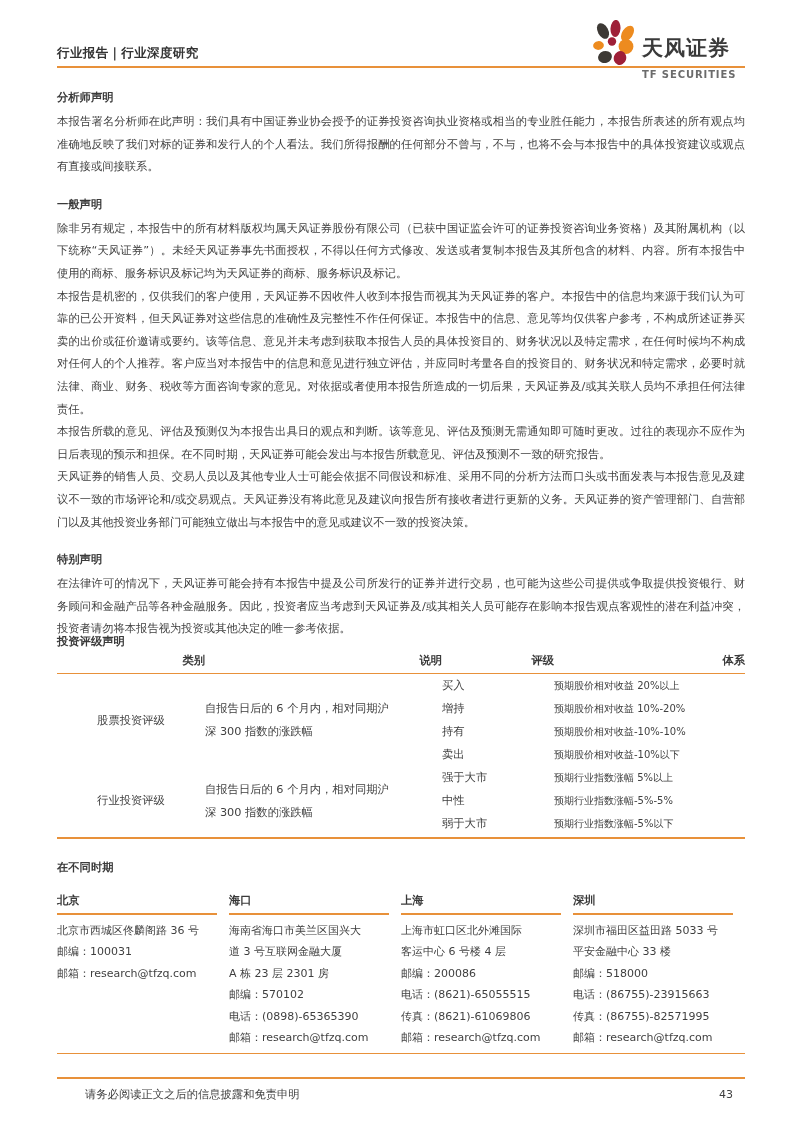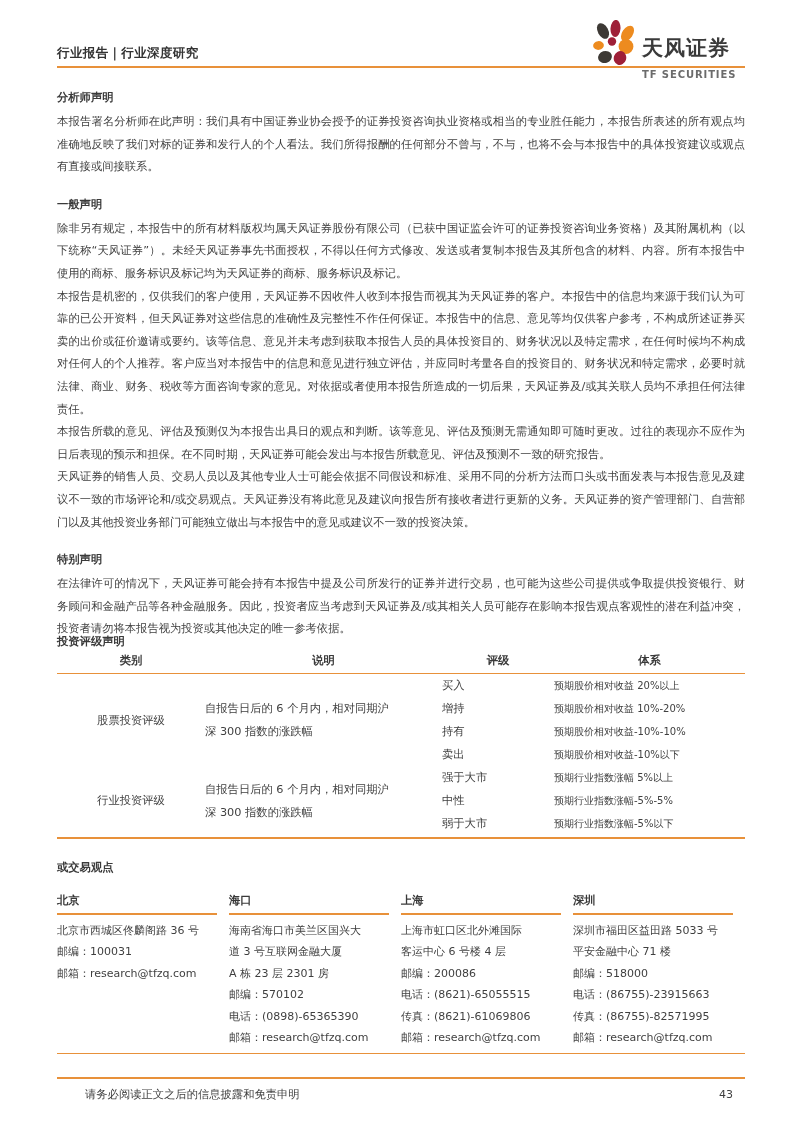--- a/index.html
+++ b/index.html
@@ -128,21 +128,21 @@
     margin-bottom: 0;
   }
   table.rating {
     width: 688px;
     border-collapse: collapse;
     font-size: 11.3px;
     color: #3f3f3f;
     table-layout: fixed;
   }
   table.rating th {
-    text-align: center;
+    text-align: right;
     font-weight: bold;
     font-size: 11.3px;
     color: #3a3a3a;
     padding: 2px 0 5px 0;
     border-bottom: 1.6px solid #E8913A;
   }
   table.rating td {
     vertical-align: middle;
     padding: 0;
     height: 23px;
@@ -358,21 +358,21 @@
         <tr>
           <td>弱于大市</td>
           <td class="small-num">预期行业指数涨幅-5%以下</td>
         </tr>
       </tbody>
     </table>
     <div class="tbl-bottom-rule"></div>
   </div>
 
   <div class="contacts-wrap">
-    <div class="contacts-heading">或交易观点</div>
+    <div class="contacts-heading">在不同时期</div>
 
     <div class="contacts-row">
 
       <div class="contact-col">
         <div class="contact-city">北京</div>
         <div class="city-rule"></div>
         <div class="contact-line">北京市西城区佟麟阁路 36 号</div>
         <div class="contact-line">邮编：100031</div>
         <div class="contact-line">邮箱：research@tfzq.com</div>
       </div>
@@ -396,21 +396,21 @@
         <div class="contact-line">邮编：200086</div>
         <div class="contact-line">电话：(8621)-65055515</div>
         <div class="contact-line">传真：(8621)-61069806</div>
         <div class="contact-line">邮箱：research@tfzq.com</div>
       </div>
 
       <div class="contact-col">
         <div class="contact-city">深圳</div>
         <div class="city-rule"></div>
         <div class="contact-line">深圳市福田区益田路 5033 号</div>
-        <div class="contact-line">平安金融中心 71 楼</div>
+        <div class="contact-line">平安金融中心 33 楼</div>
         <div class="contact-line">邮编：518000</div>
         <div class="contact-line">电话：(86755)-23915663</div>
         <div class="contact-line">传真：(86755)-82571995</div>
         <div class="contact-line">邮箱：research@tfzq.com</div>
       </div>
 
     </div>
     <div class="contacts-bottom-rule"></div>
   </div>
 

